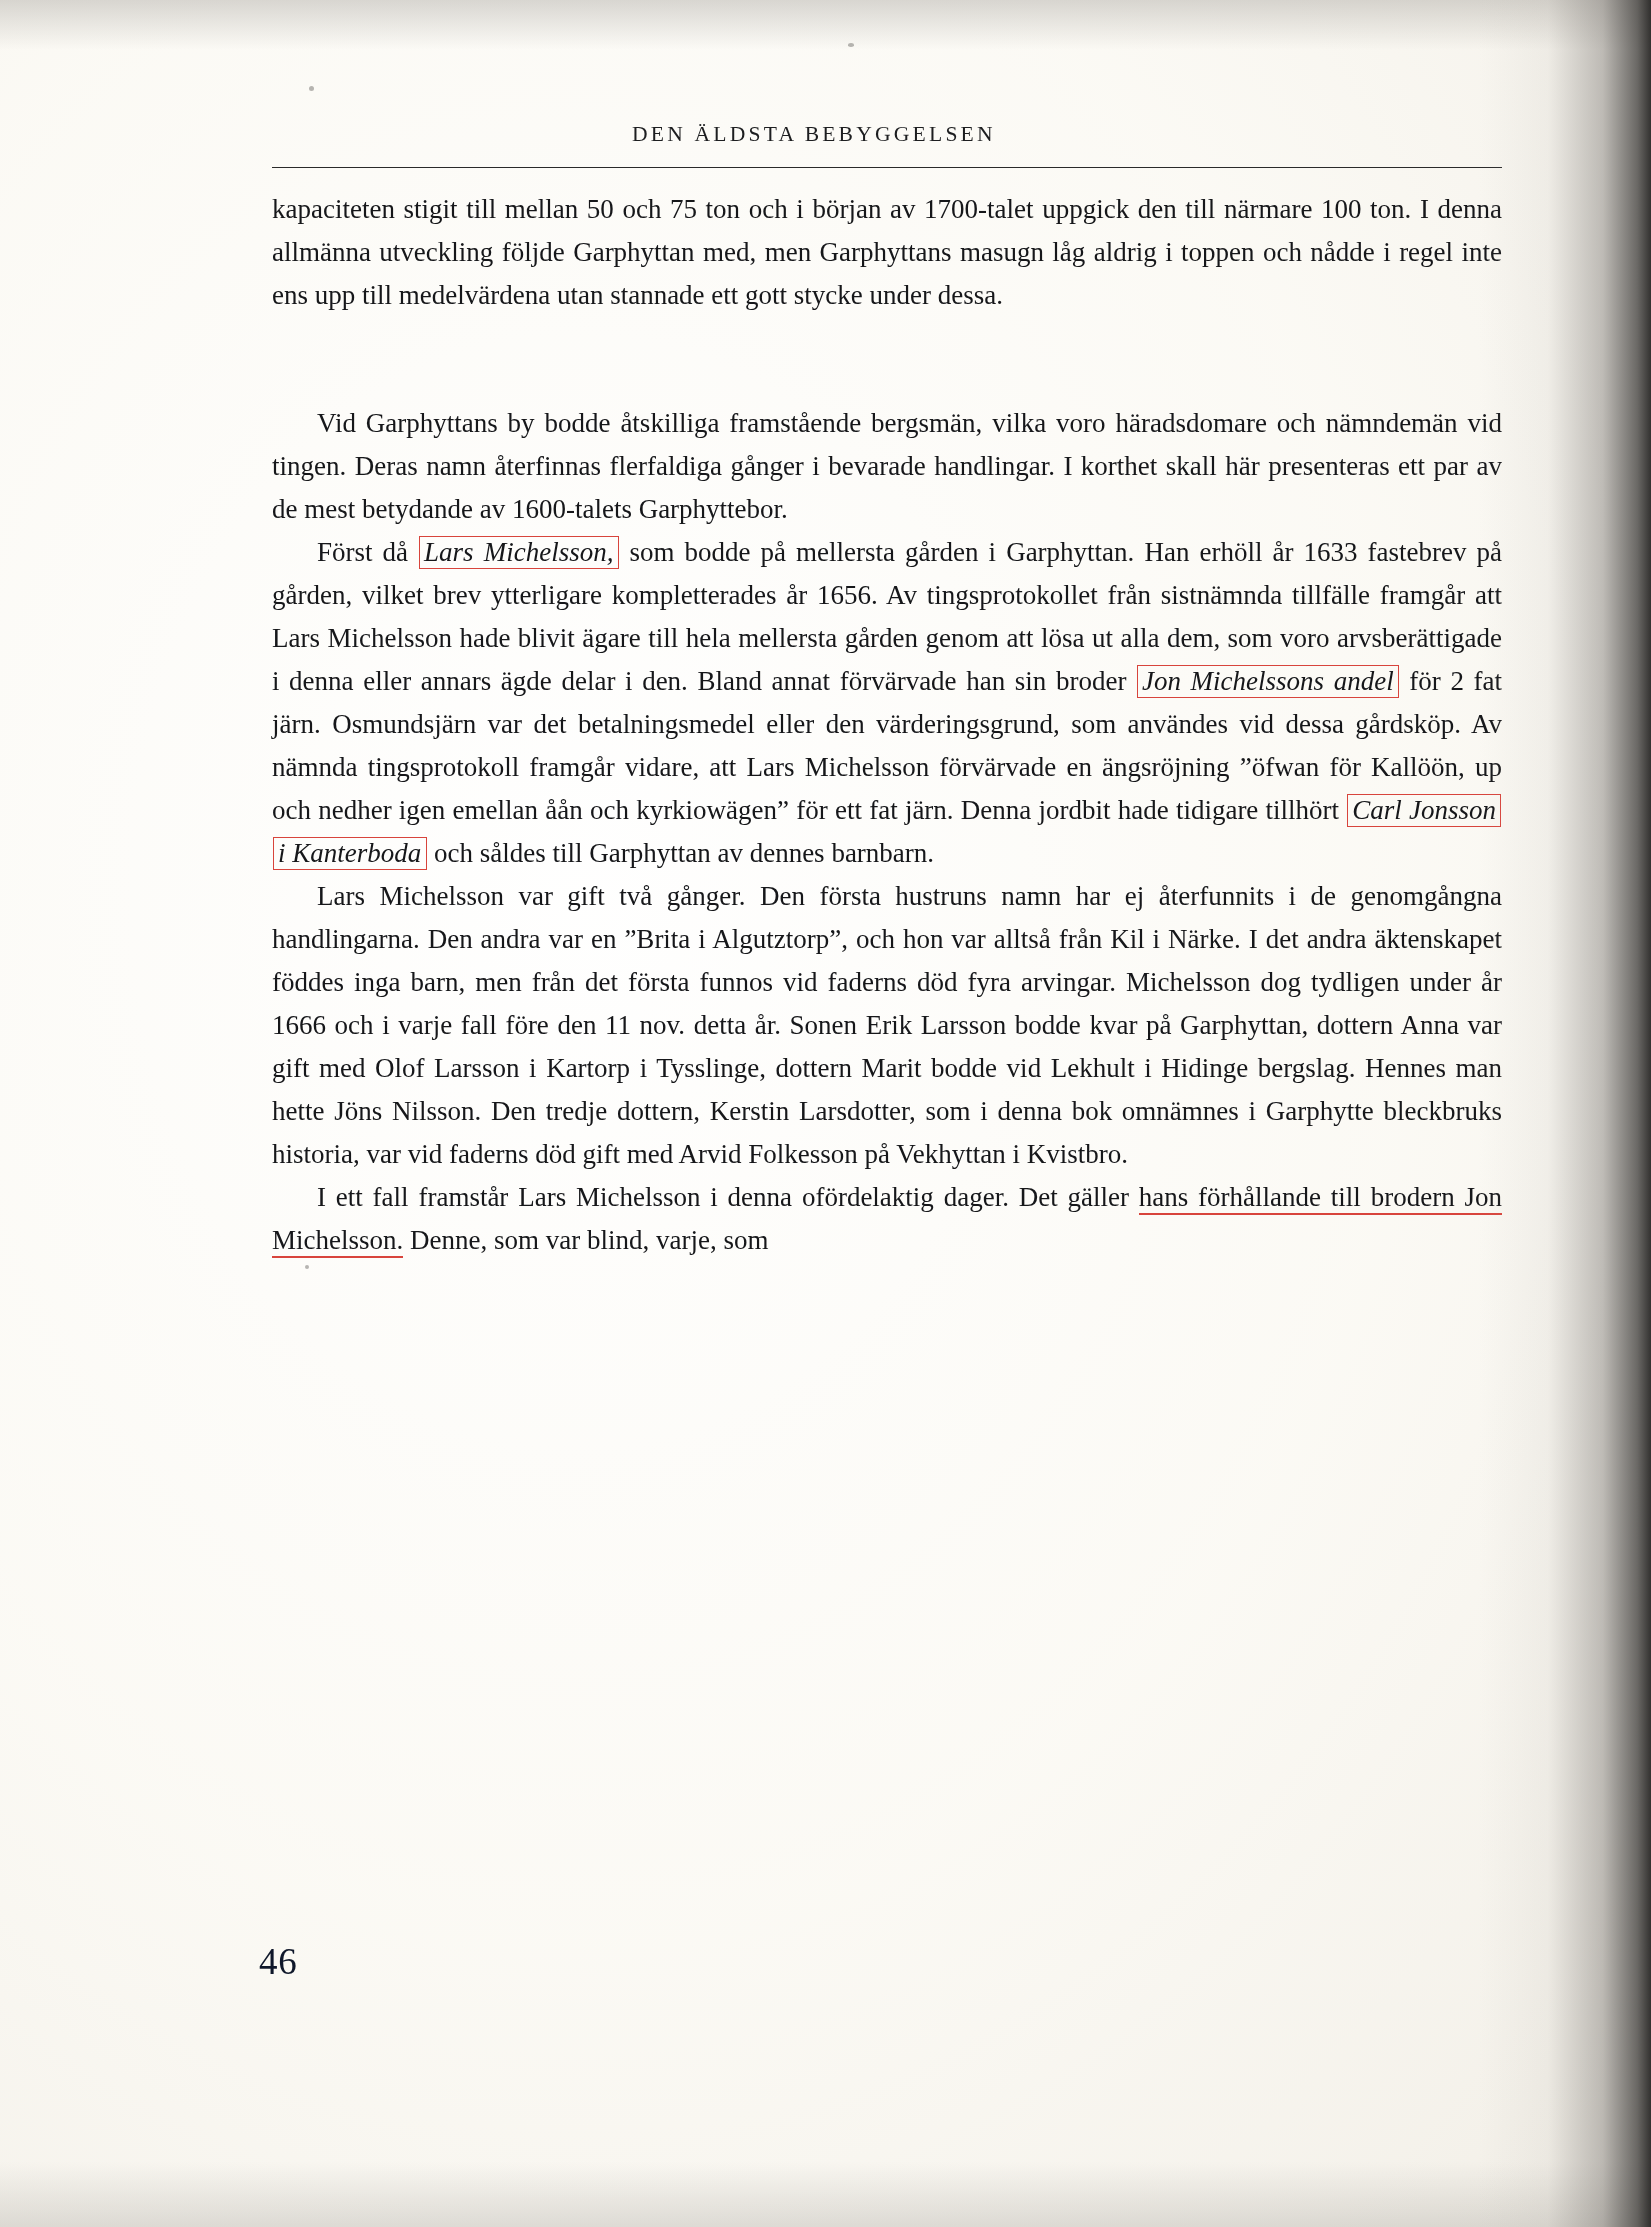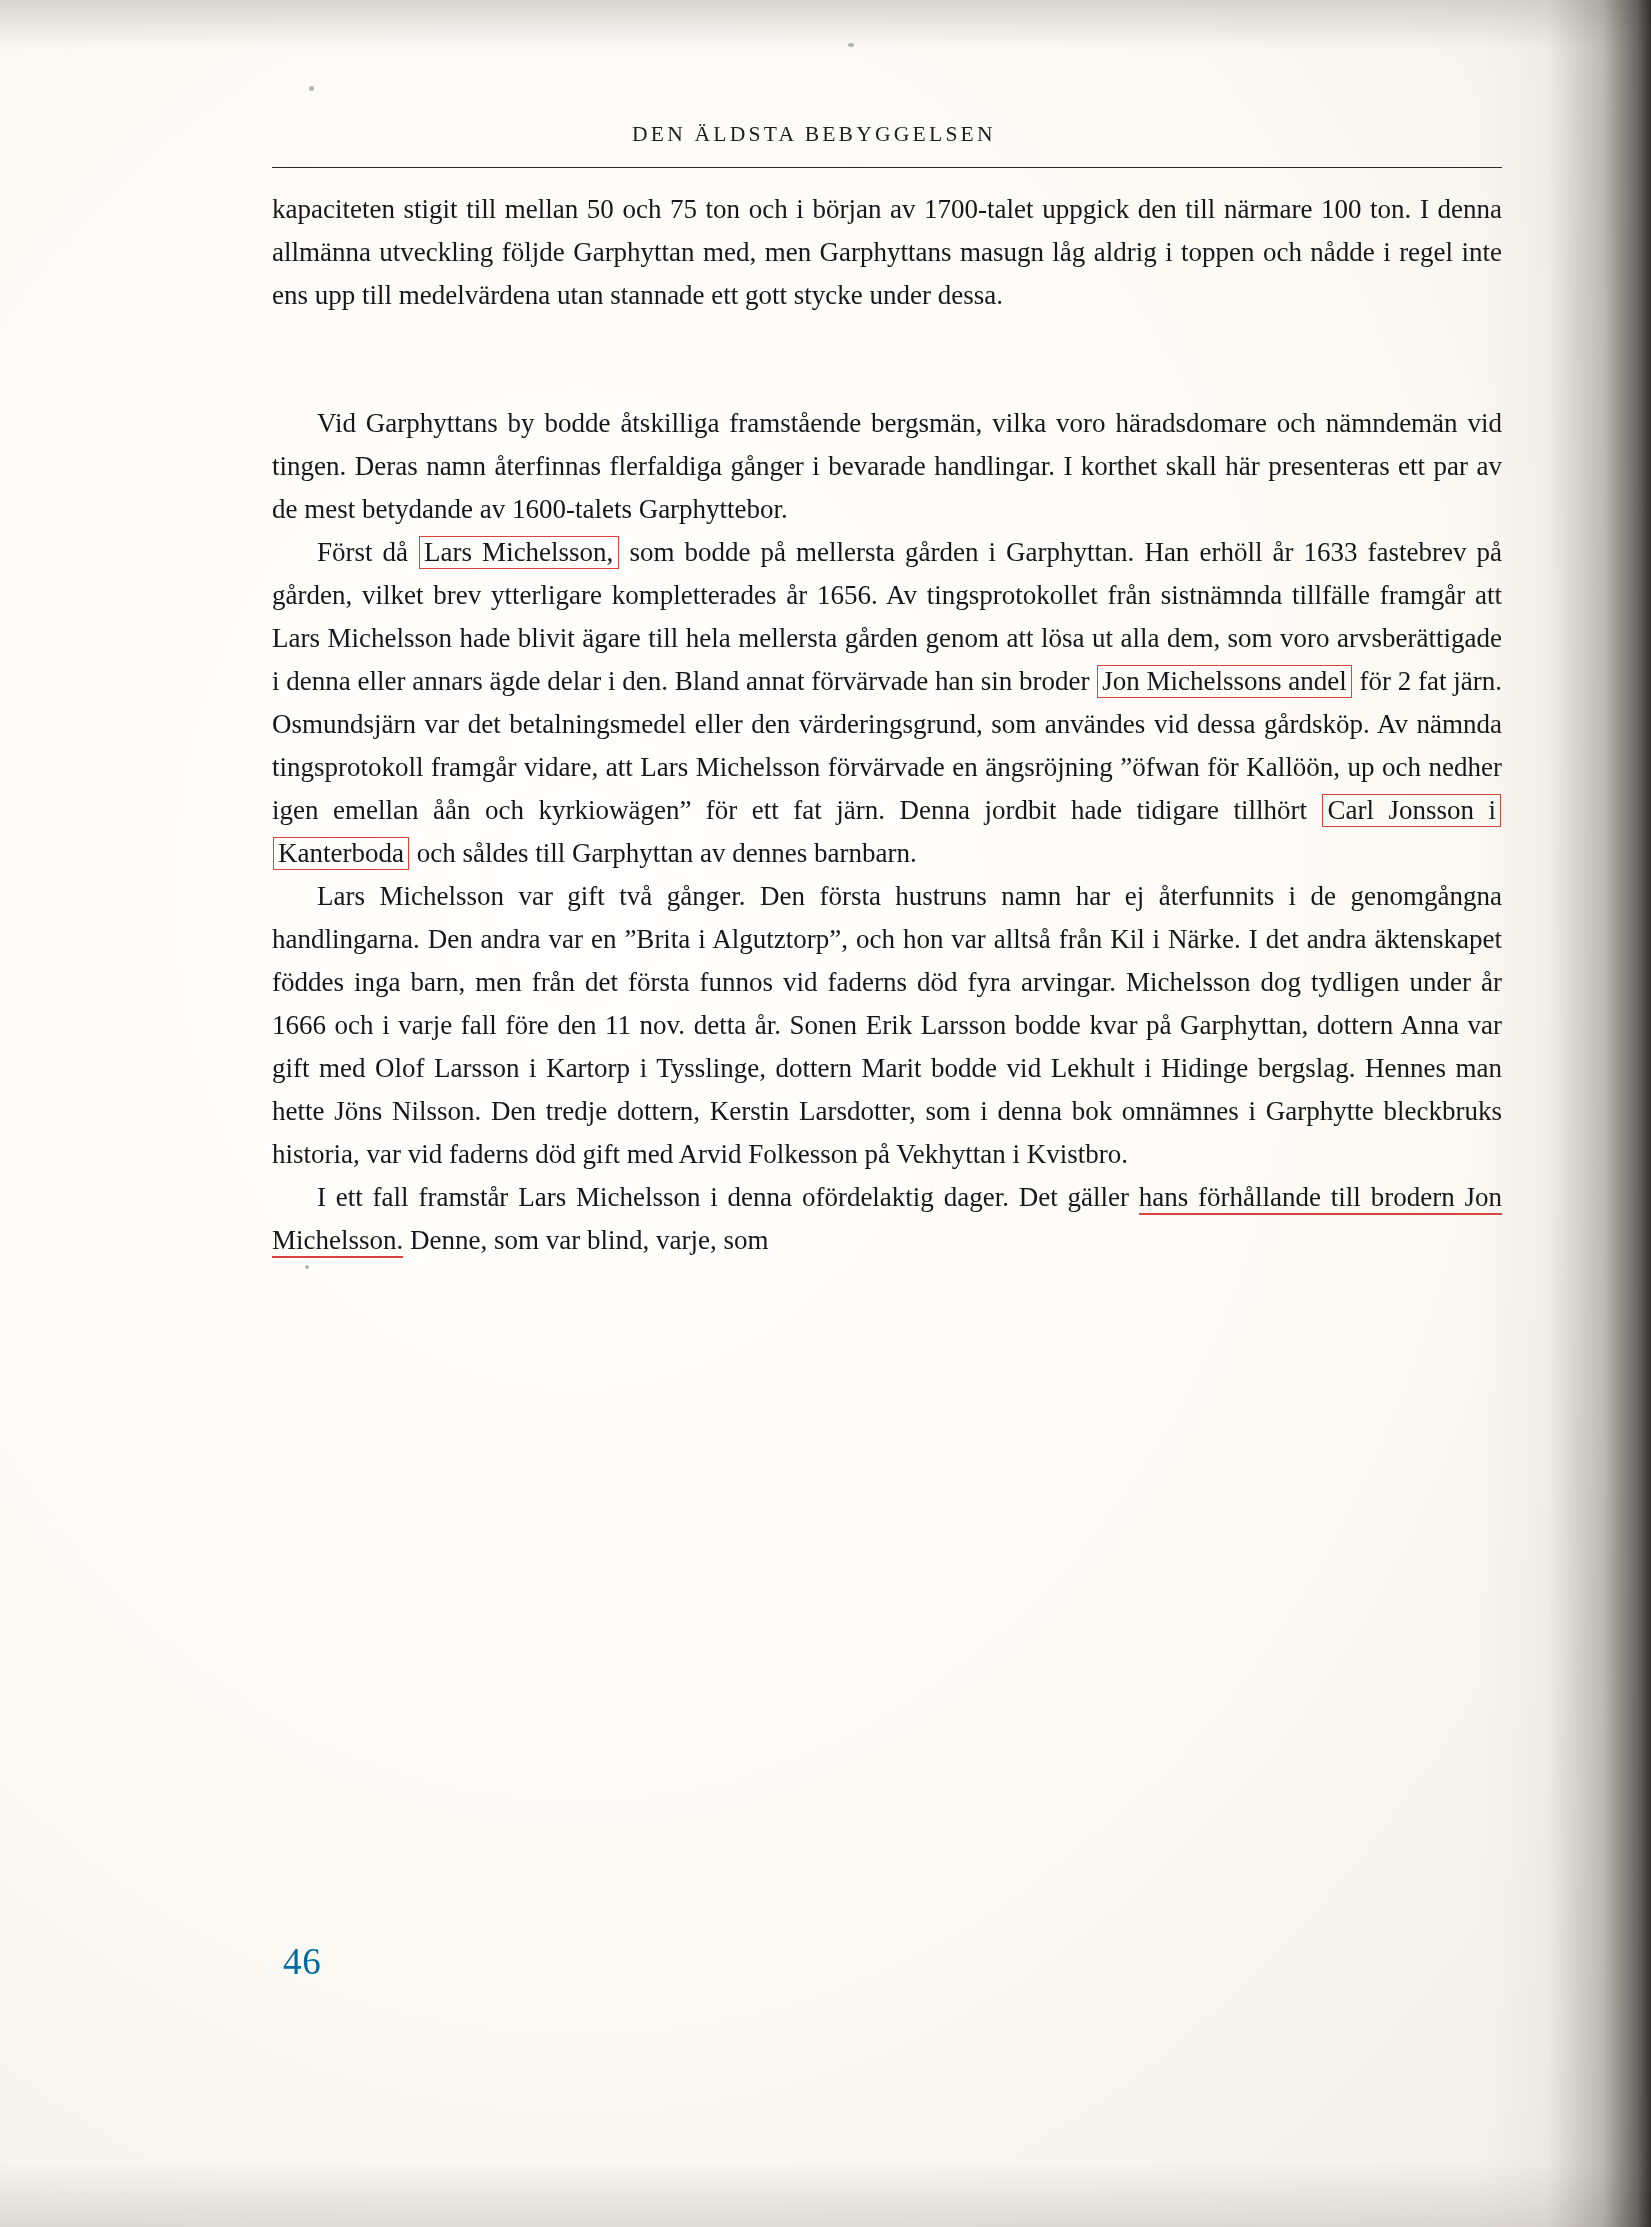--- a/index.html
+++ b/index.html
@@ -102,33 +102,34 @@
   }
   .gap {
     height: 85px;
   }
   
   .boxed {
     border: 1.4px solid #d8443c;
     padding: 0 4.3px 1.4px 4.3px;
     margin: 0 0.7px;
     box-decoration-break: clone;
+    font-style: italic;
     -webkit-box-decoration-break: clone;
   }
   .underlined {
     border-bottom: 2.2px solid #d8443c;
     padding-bottom: 1.4px;
   }
   .folio {
     position: absolute;
-    left: 283px;
+    left: 259px;
     top: 1940px;
     font-size: 37px;
     letter-spacing: 0.7px;
-    color: #0369a1;
+    color: #0f172a;
   }
   .speck {
     position: absolute;
     background: #7c7a76;
     border-radius: 50%;
     opacity: .55;
   }
 </style>
 </head>
 <body>

